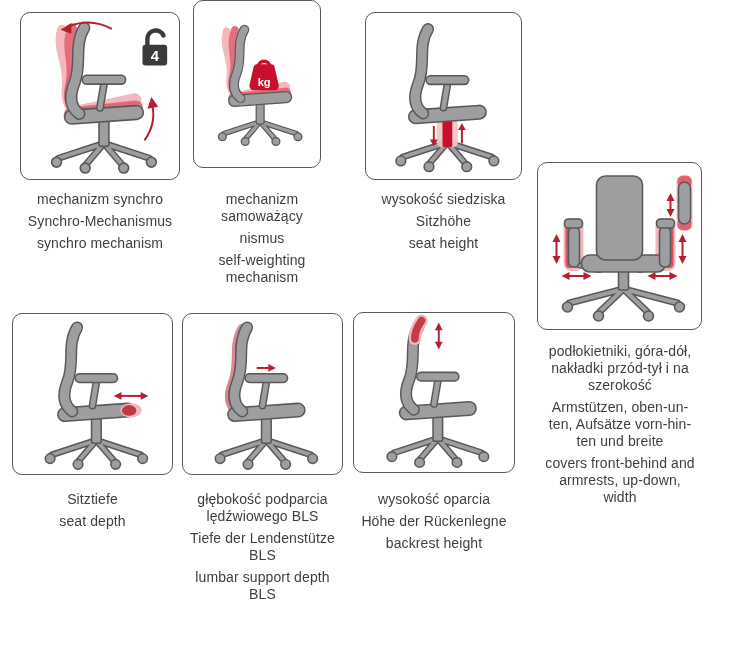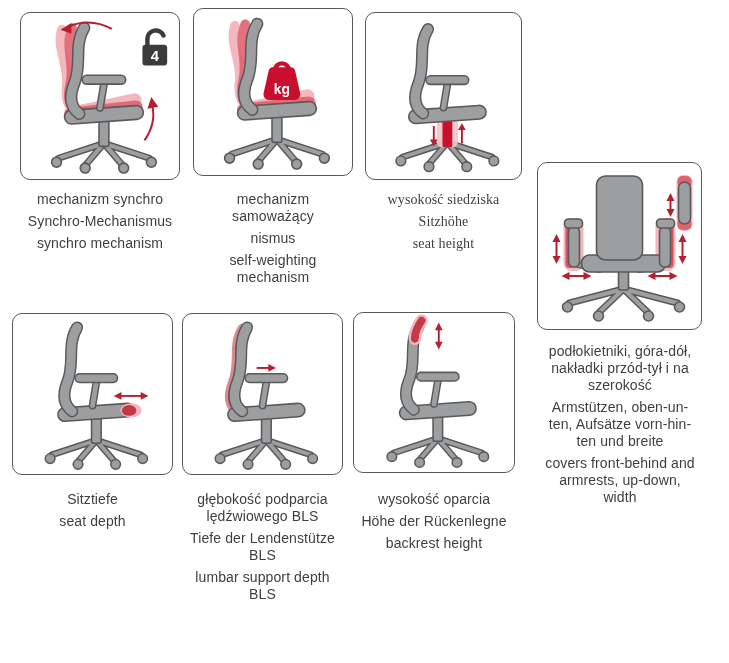--- a/index.html
+++ b/index.html
@@ -86,21 +86,21 @@
       <polygon points="128,96 132,84 139,94" fill="#b51f2e"></polygon>
     </g>
     <g>
       <path d="M128,31 v-6 a8.5,8.5 0 0 1 16.3,-3.2" fill="none" stroke="#3b3b3b" stroke-width="4.5" stroke-linecap="round"></path>
       <rect x="123" y="31" width="25" height="21" rx="3" fill="#3b3b3b"></rect>
       <text x="135.5" y="48" font-size="15" font-weight="bold" fill="#ffffff" text-anchor="middle">4</text>
     </g>
   </svg>
 </div>
 
-<div class="card" style="left:193px;top:8px;width:160px;height:168px;">
+<div class="card" style="left:193px;top:0;width:128px;height:168px;">
   <svg viewBox="0 0 160 166">
     <use href="#g-ghost-back"></use>
     <use href="#g-base"></use>
       <use href="#g-lift"></use>
     <use href="#g-ghost-seat"></use>
     <use href="#g-seat"></use>
     <use href="#g-back"></use>
     <g>
       <circle cx="89" cy="61" r="7" fill="none" stroke="#c8102e" stroke-width="4.5"></circle>
       <path d="M80,58 h18 c2.5,0 4,1.5 4.5,4 l5,22 c0.8,3.5 -1.8,7 -5.5,7 h-26 c-3.7,0 -6.3,-3.5 -5.5,-7 l5,-22 c0.5,-2.5 2,-4 4.5,-4 z" fill="#c8102e"></path>
@@ -256,35 +256,35 @@
       <div class="ln">mechanizm synchro</div>
     </div>
   <div class="cap-group">
       <div class="ln">Synchro-Mechanismus</div>
     </div>
   <div class="cap-group">
       <div class="ln">synchro mechanism</div>
     </div>
 </div>
 
-<div class="caption" style="left:185px;top:191px;width:176px;">
+<div class="caption" style="left:174px;top:191px;width:176px;">
   <div class="cap-group">
     <div class="ln">mechanizm</div>
     <div class="ln">samoważący</div>
   </div>
   <div class="cap-group">
     <div class="ln">nismus</div>
   </div>
   <div class="cap-group">
     <div class="ln">self-weighting</div>
     <div class="ln">mechanism</div>
   </div>
 </div>
 
-<div class="caption" style="left:357px;top:191px;width:173px;font-family:Liberation Serif, serif;">
+<div class="caption" style="left:357px;top:191px;width:173px;">
   <div class="cap-group">
       <div class="ln">wysokość siedziska</div>
     </div>
   <div class="cap-group">
       <div class="ln">Sitzhöhe</div>
     </div>
   <div class="cap-group">
       <div class="ln">seat height</div>
     </div>
 </div>

